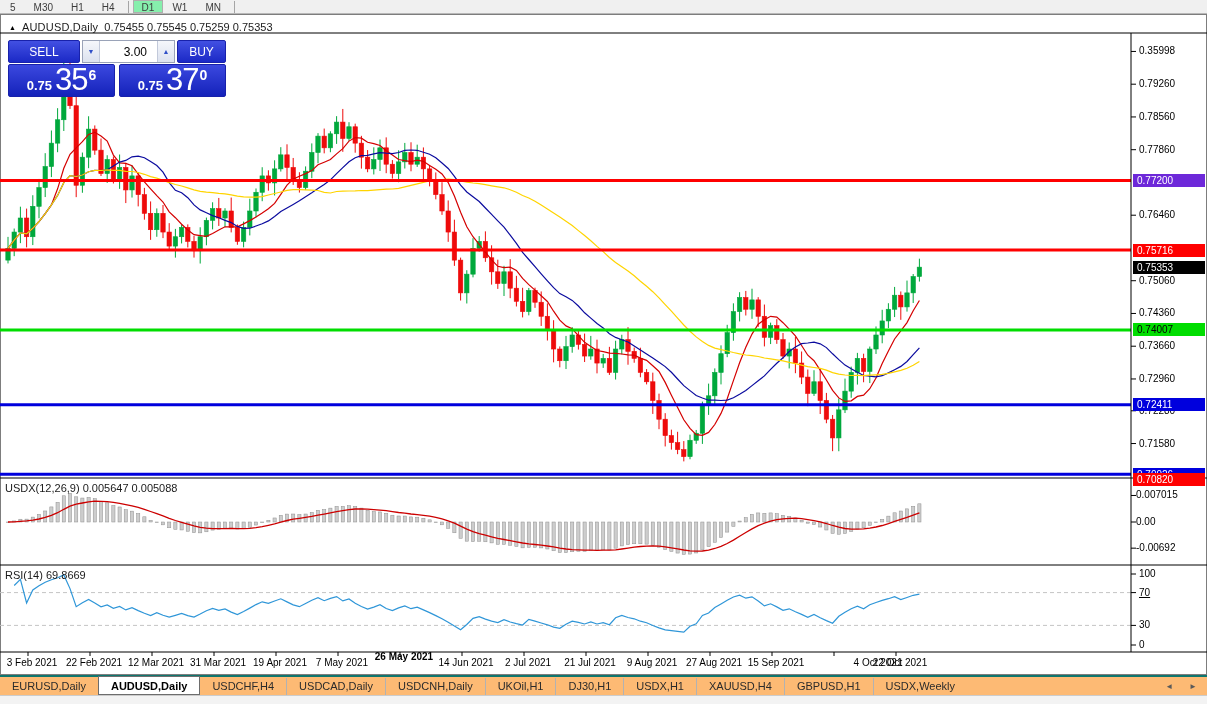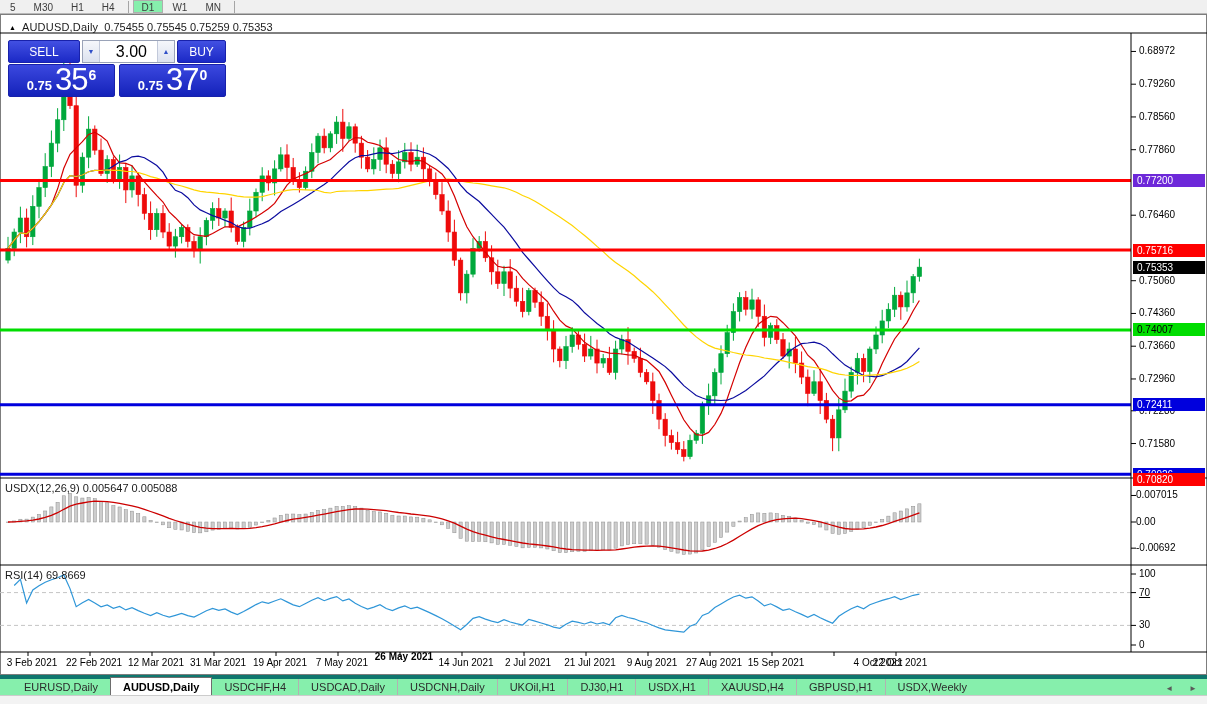--- a/index.html
+++ b/index.html
@@ -43,42 +43,42 @@
     border:1px solid #1821ab; border-radius:2px;
   }
   .sell-btn { width:72px; } .buy-btn { width:49px; }
   .vol-group { display:flex; flex:1; margin:0 2px; border:1px solid #9aa3b8; background:#fff; }
   .vol-btn {
     width:17px; background:linear-gradient(#f5f7fb,#dce2ef); color:#3050c8; font-size:7px;
     display:flex; align-items:center; justify-content:center; border:0;
   }
   .vol-btn.down { border-right:1px solid #c2c9da; }
   .vol-btn.up { border-left:1px solid #c2c9da; }
-  .vol-value { flex:1; font-size:16px; color:#000; display:flex; align-items:center; justify-content:flex-end; padding-right:10px; }
+  .vol-value { flex:1; font-size:12px; color:#000; display:flex; align-items:center; justify-content:flex-end; padding-right:10px; }
   .tp-row2 { display:flex; gap:4px; height:33px; margin-top:1px; }
   .price-box {
     flex:1; background:linear-gradient(#3b48df,#1422ba); border:1px solid #1821ab; border-radius:2px;
     color:#fff; display:flex; align-items:flex-end; justify-content:center; padding:1px 3px 3px;
   }
   .pb-prefix { font-size:13px; font-weight:bold; margin-right:3px; line-height:15px; }
   .pb-big { font-size:31px; line-height:26px; letter-spacing:-1px; }
   .pb-sup { font-size:14px; font-weight:bold; align-self:flex-start; margin-left:1px; margin-top:1px; }
   
   .axis-label { position:absolute; font-size:10px; color:#000; white-space:nowrap; }
   .badge {
     position:absolute; left:1133px; width:72px; height:13px; font-size:10px; line-height:13px;
     padding-left:4px; white-space:nowrap;
   }
   .pane-label { position:absolute; font-size:11px; color:#1a1a1a; white-space:nowrap; }
   .date-label { position:absolute; font-size:10px; color:#000; transform:translateX(-50%); white-space:nowrap; }
   
   .tab-bar {
     position:absolute; top:675px; left:0; width:1207px; height:20px;
-    background:#86efac; border-top:4px solid #0f766e;
-    display:flex; align-items:center; padding-left:12px;
+    background:#fdba74; border-top:2px solid #0f766e;
+    display:flex; align-items:center; 
   }
   .tab { font-size:11px; color:#2b2b2b; padding:2px 12px; height:17px; line-height:13px; cursor:default; }
   .tab.sep { border-left:1px solid #b2b2b2; }
   .tab.active {
     background:#ffffff; border:1px solid #6d6d6d; font-weight:bold; color:#000;
     height:19px; margin-top:-1px; line-height:15px;
   }
   .tab-scroll { position:absolute; right:10px; top:5px; display:flex; gap:16px; color:#5a5a5a; font-size:8px; }
   .tab-scroll span { cursor:default; }
   .status-strip {
@@ -649,21 +649,21 @@
 </div>
 
 <div class="pane-label" style="left:5px; top:482px;">
   <span>USDX(12,26,9)</span>&nbsp;<span>0.005647 0.005088</span>
 </div>
 <div class="pane-label" style="left:5px; top:569px;">
   <span>RSI(14)</span>&nbsp;<span>69.8669</span>
 </div>
 
 <div id="overlays">
-    <div class="axis-label" style="left: 1139px; top: 45.4385px;">0.68972</div>
+    <div class="axis-label" style="left: 1139px; top: 45.4385px;">0.35998</div>
     <div class="axis-label" style="left: 1139px; top: 78.1915px;">0.79260</div>
     <div class="axis-label" style="left: 1139px; top: 110.944px;">0.78560</div>
     <div class="axis-label" style="left: 1139px; top: 143.697px;">0.77860</div>
     <div class="axis-label" style="left: 1139px; top: 209.203px;">0.76460</div>
     <div class="axis-label" style="left: 1139px; top: 274.709px;">0.75060</div>
     <div class="axis-label" style="left: 1139px; top: 307.462px;">0.74360</div>
     <div class="axis-label" style="left: 1139px; top: 340.215px;">0.73660</div>
     <div class="axis-label" style="left: 1139px; top: 372.968px;">0.72960</div>
     <div class="axis-label" style="left: 1139px; top: 404.786px;">0.72280</div>
     <div class="axis-label" style="left: 1139px; top: 437.539px;">0.71580</div>

